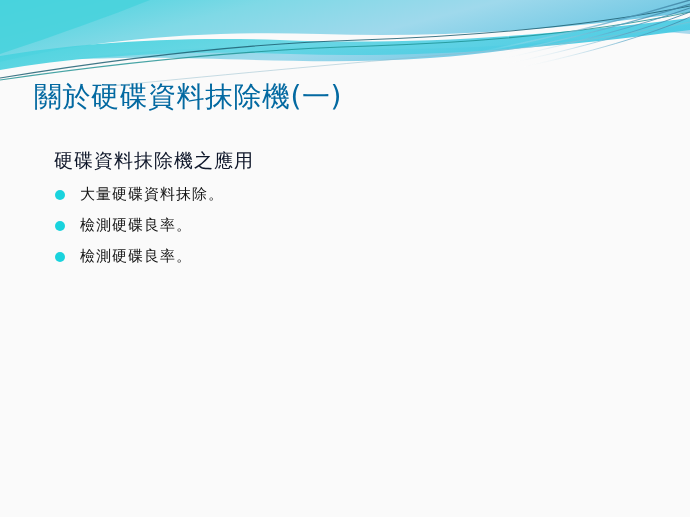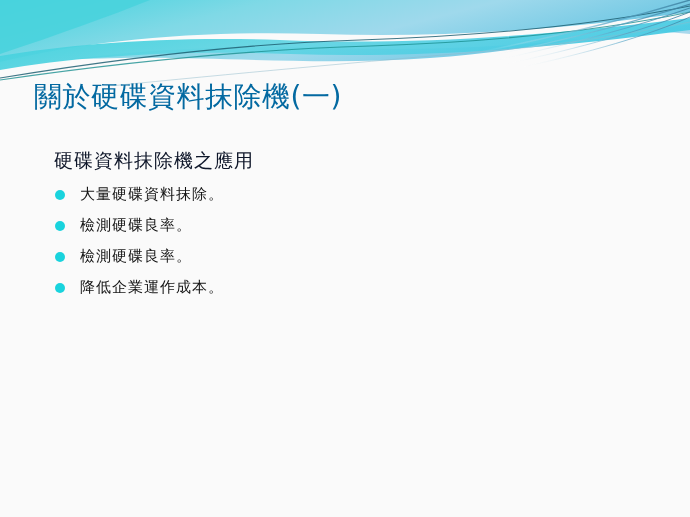--- a/index.html
+++ b/index.html
@@ -167,21 +167,17 @@
         <span class="bullet-text">大量硬碟資料抹除。</span>
       </li>
       <li class="bullet-item">
         <span class="bullet-marker"></span>
         <span class="bullet-text">檢測硬碟良率。</span>
       </li>
       <li class="bullet-item">
         <span class="bullet-marker"></span>
         <span class="bullet-text">檢測硬碟良率。</span>
       </li>
-      <li class="bullet-item">
-        <span class="bullet-marker"></span>
-        <span class="bullet-text">降低企業運作成本。</span>
-      </li>
     </ul>
 
   </div>
 
 </div>
 
 </body></html>

